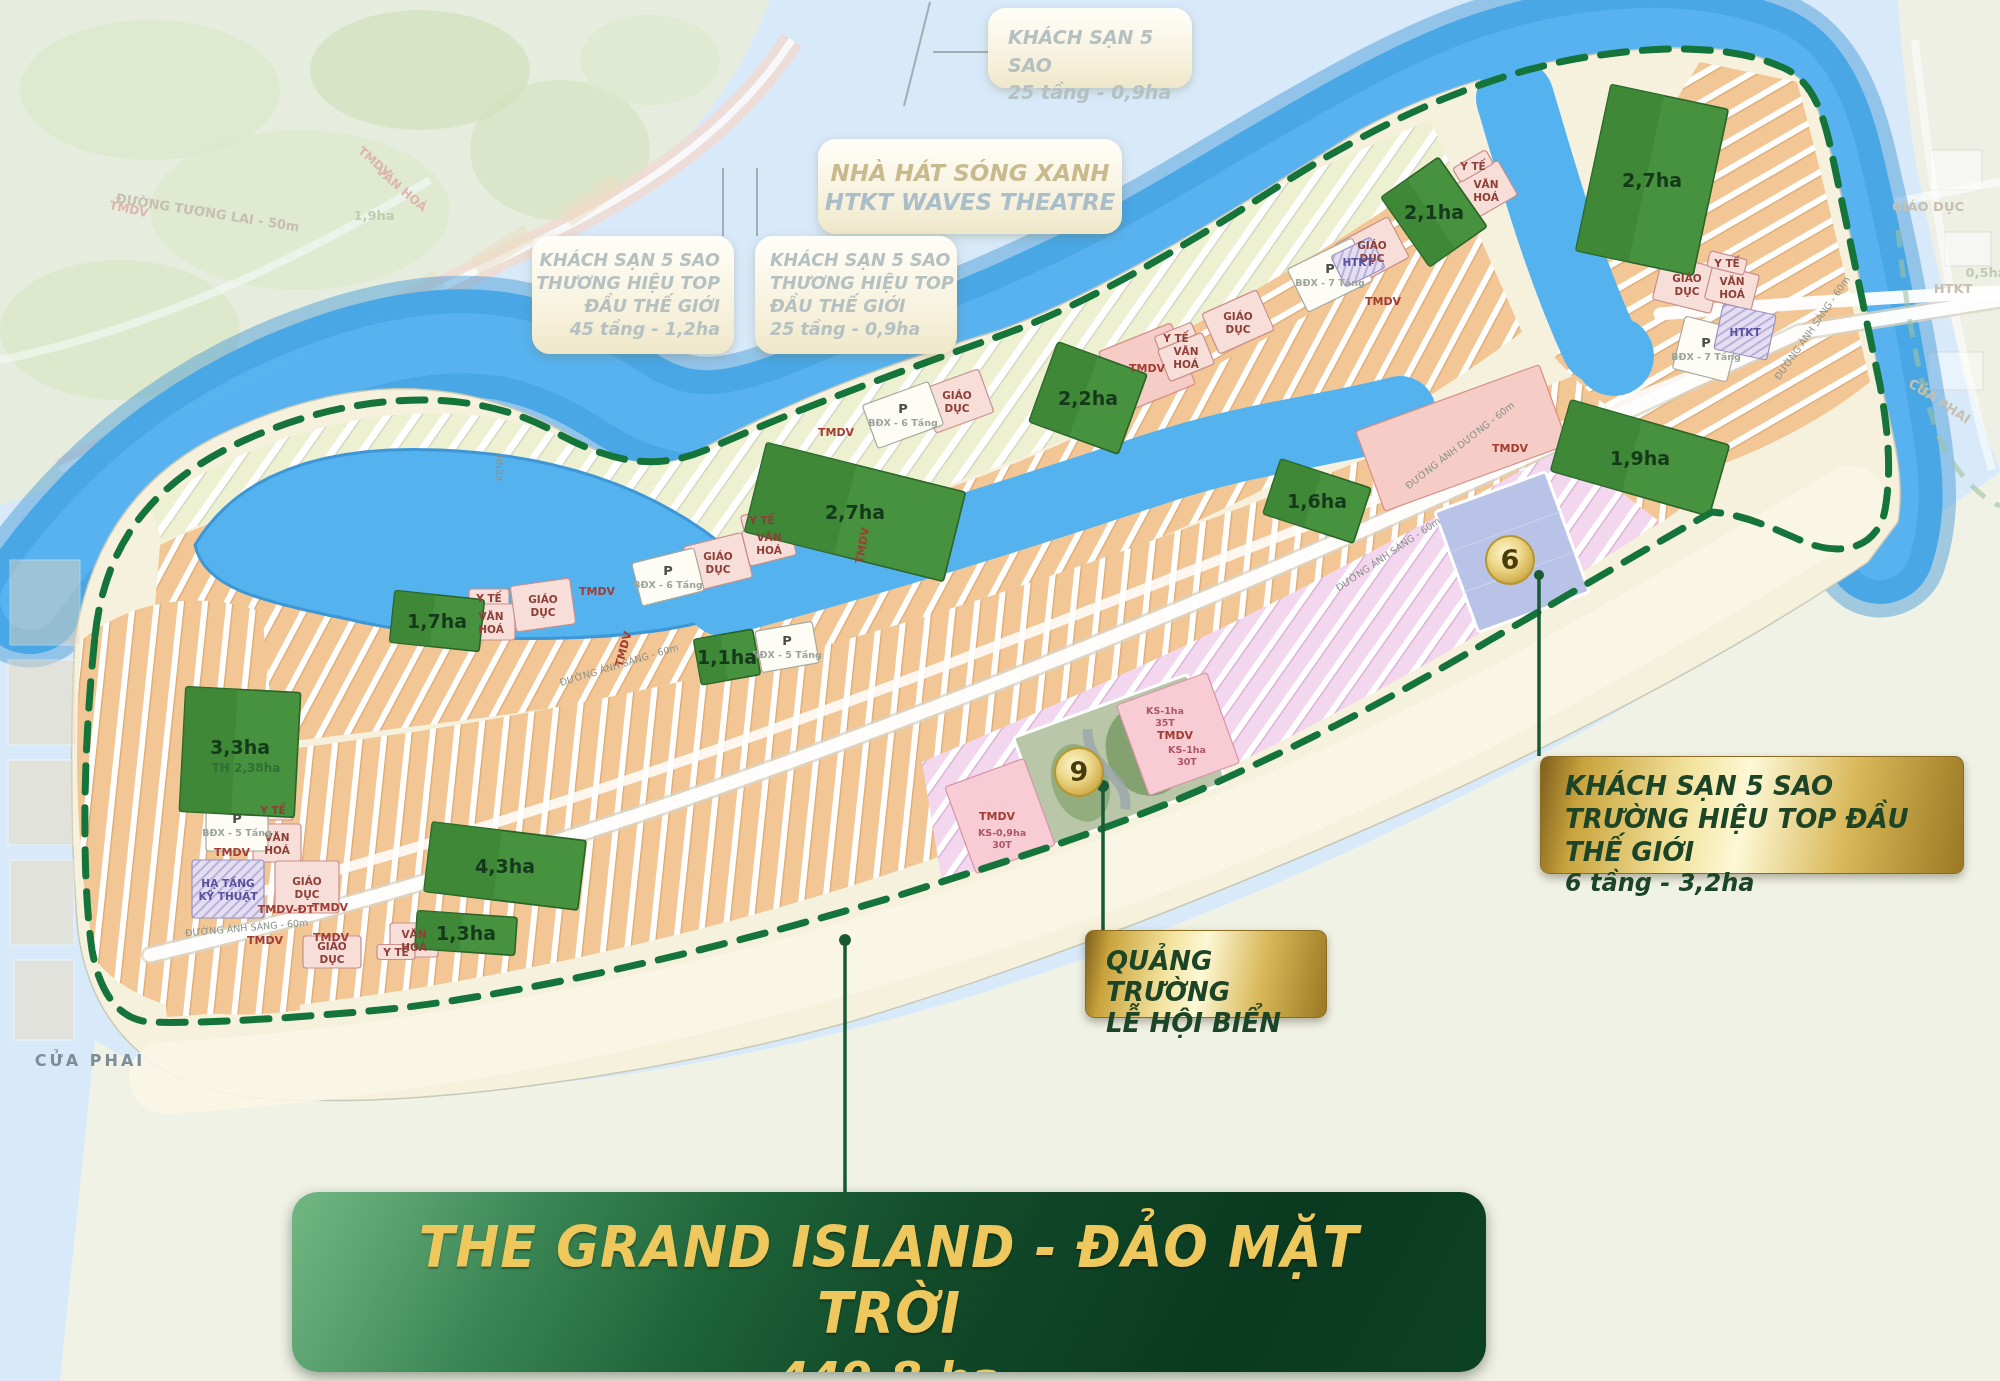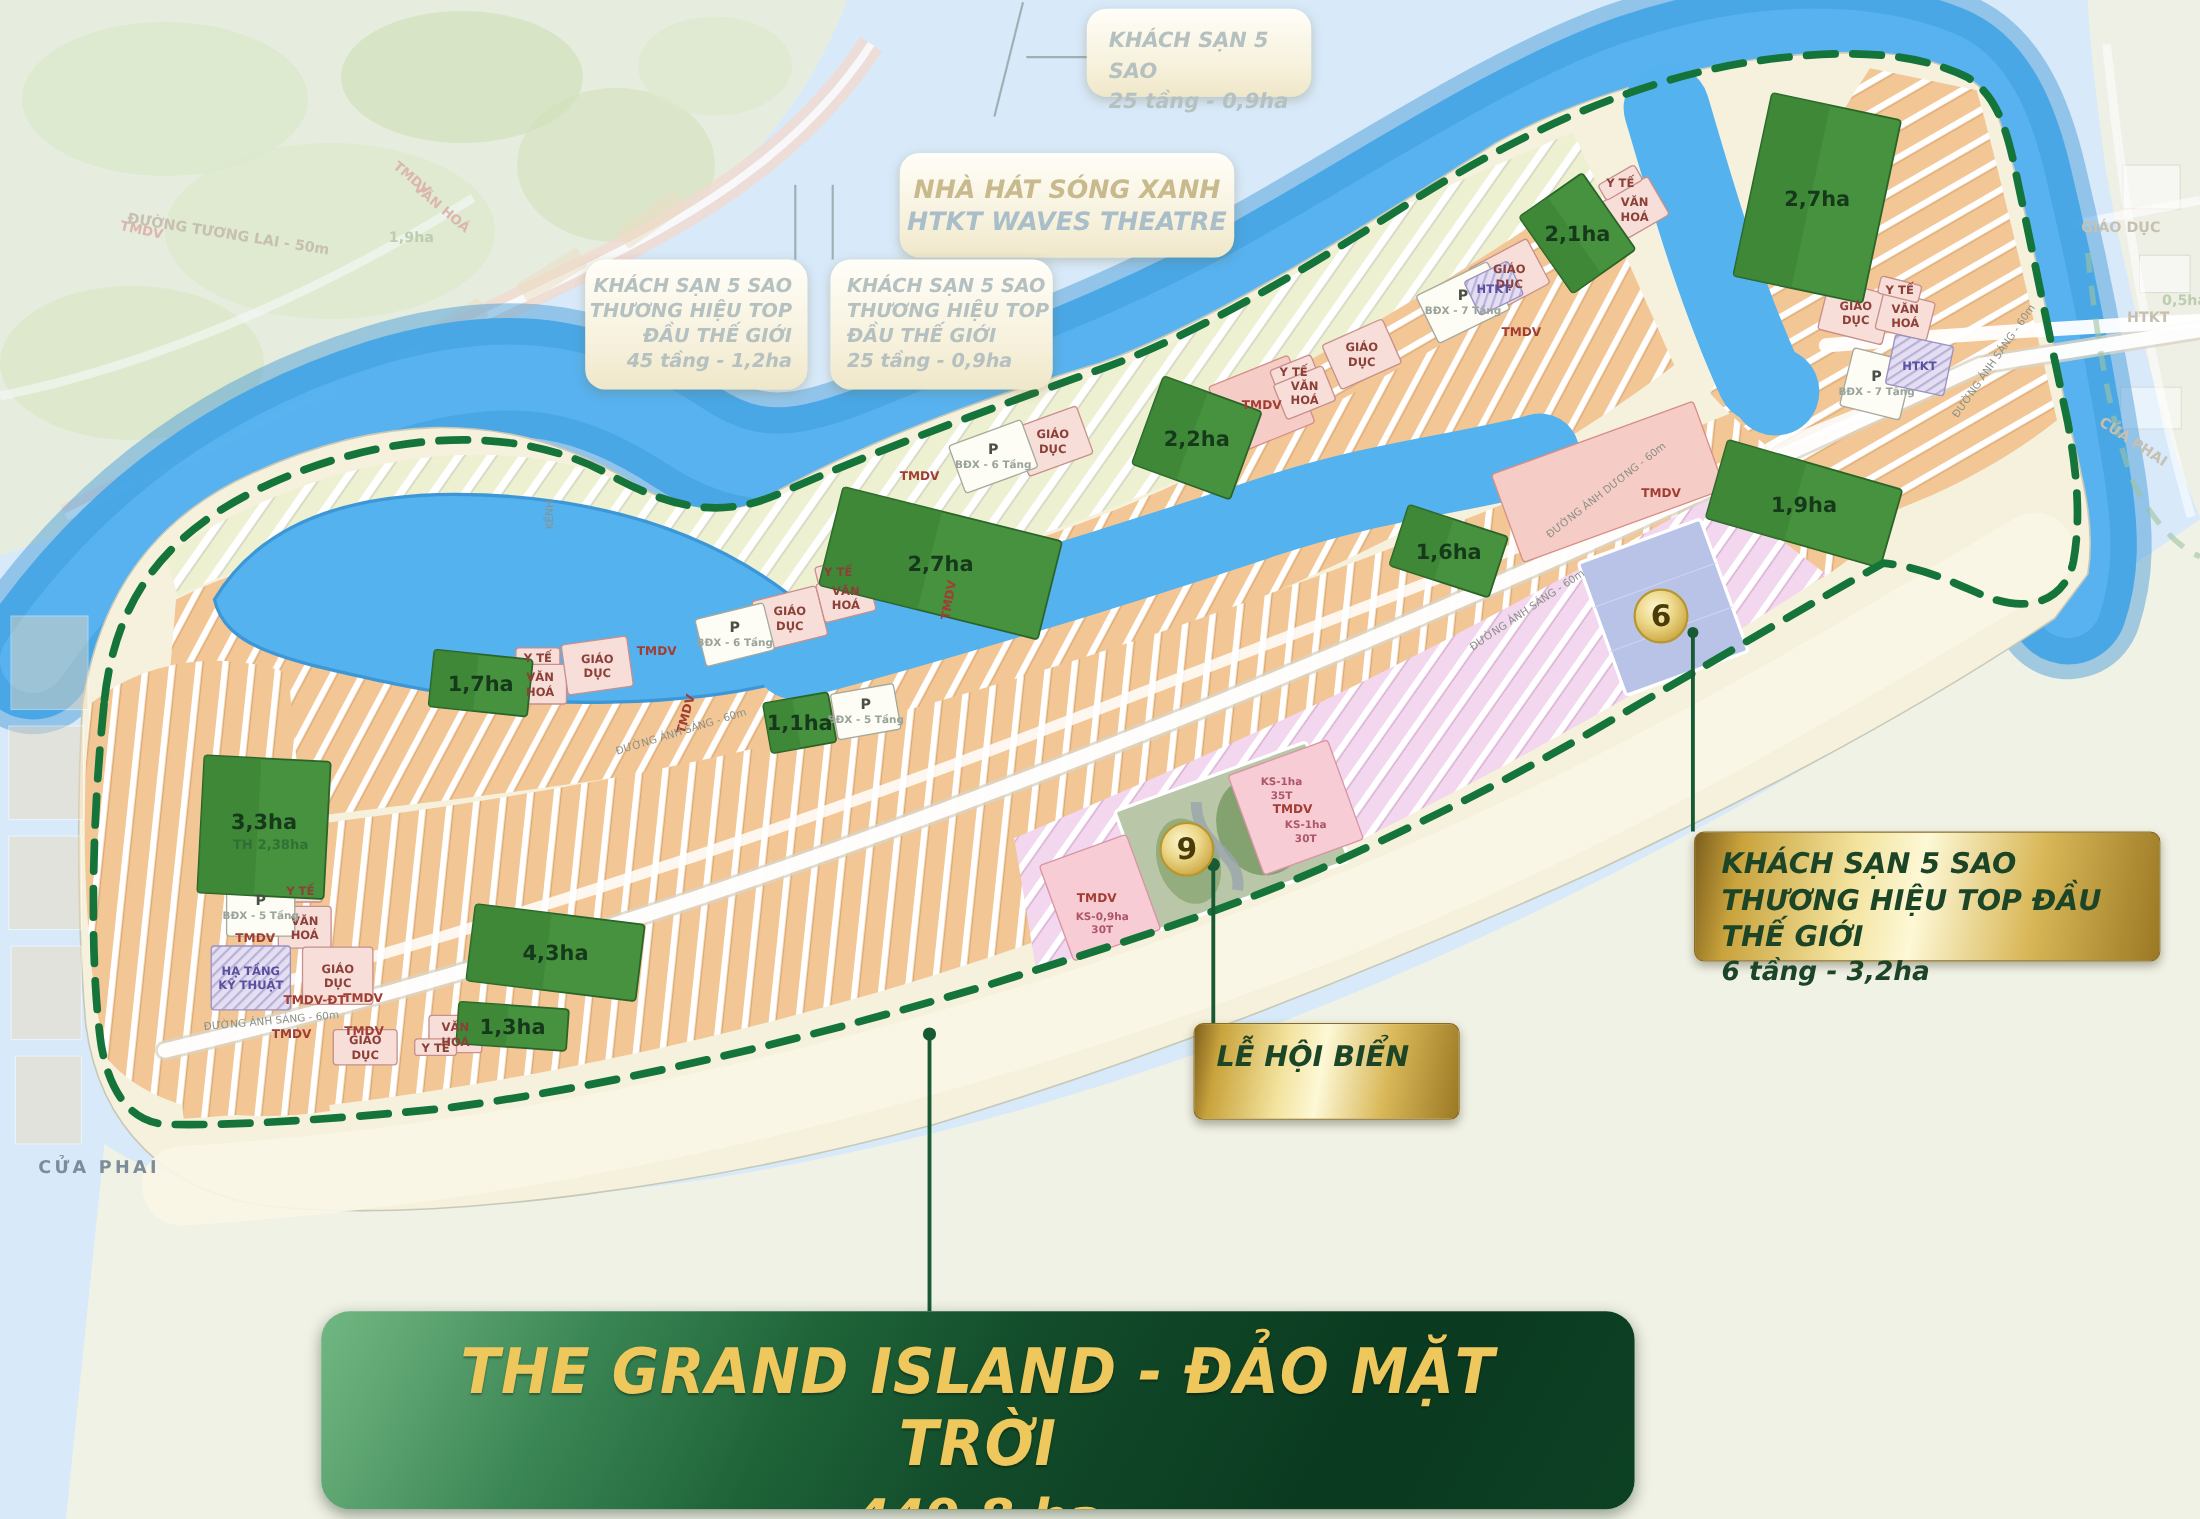--- a/index.html
+++ b/index.html
@@ -471,24 +471,25 @@
   <span class="l">45 tầng - 1,2ha</span>
 </div>
 <div class="callout cream box-ch">
   <span class="l">KHÁCH SẠN 5 SAO</span>
   <span class="l">THƯƠNG HIỆU TOP</span>
   <span class="l">ĐẦU THẾ GIỚI</span>
   <span class="l">25 tầng - 0,9ha</span>
 </div>
 <div class="callout gold box-rh">
   <span class="l">KHÁCH SẠN 5 SAO</span>
-  <span class="l">THƯƠNG HIỆU TOP ĐẦU THẾ GIỚI</span>
+  <span class="l">TRƯỜNG HIỆU TOP ĐẦU THẾ GIỚI</span>
   <span class="l l3">6 tầng - 3,2ha</span>
 </div>
 <div class="callout gold box-sq">
+  <span class="l">QUẢNG TRƯỜNG</span>
   <span class="l">LỄ HỘI BIỂN</span>
 </div>
 <div class="callout box-main">
   <span class="t1">THE GRAND ISLAND - ĐẢO MẶT TRỜI</span>
   <span class="t2">449,8 ha</span>
 </div>
 
 </div>
 
 </body></html>

